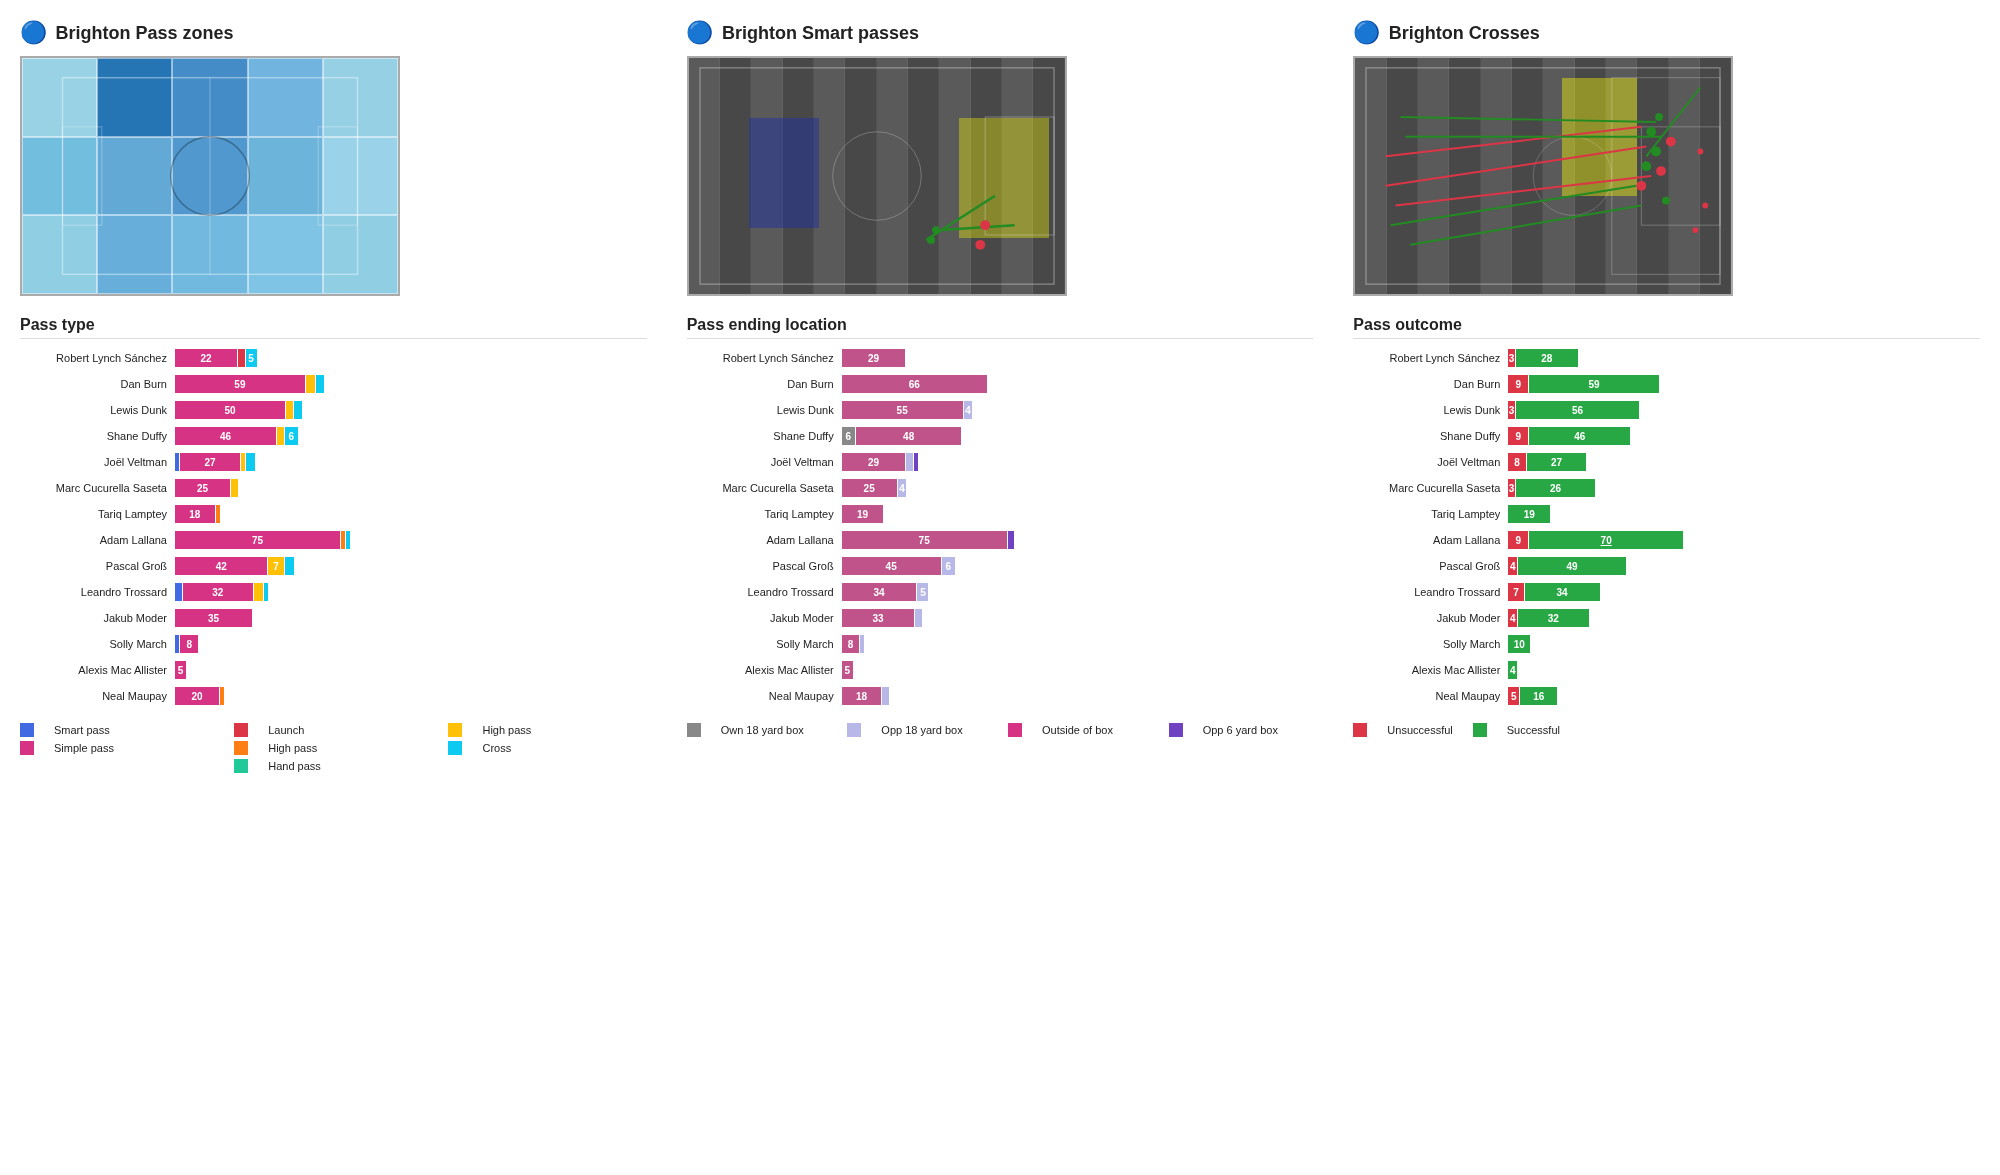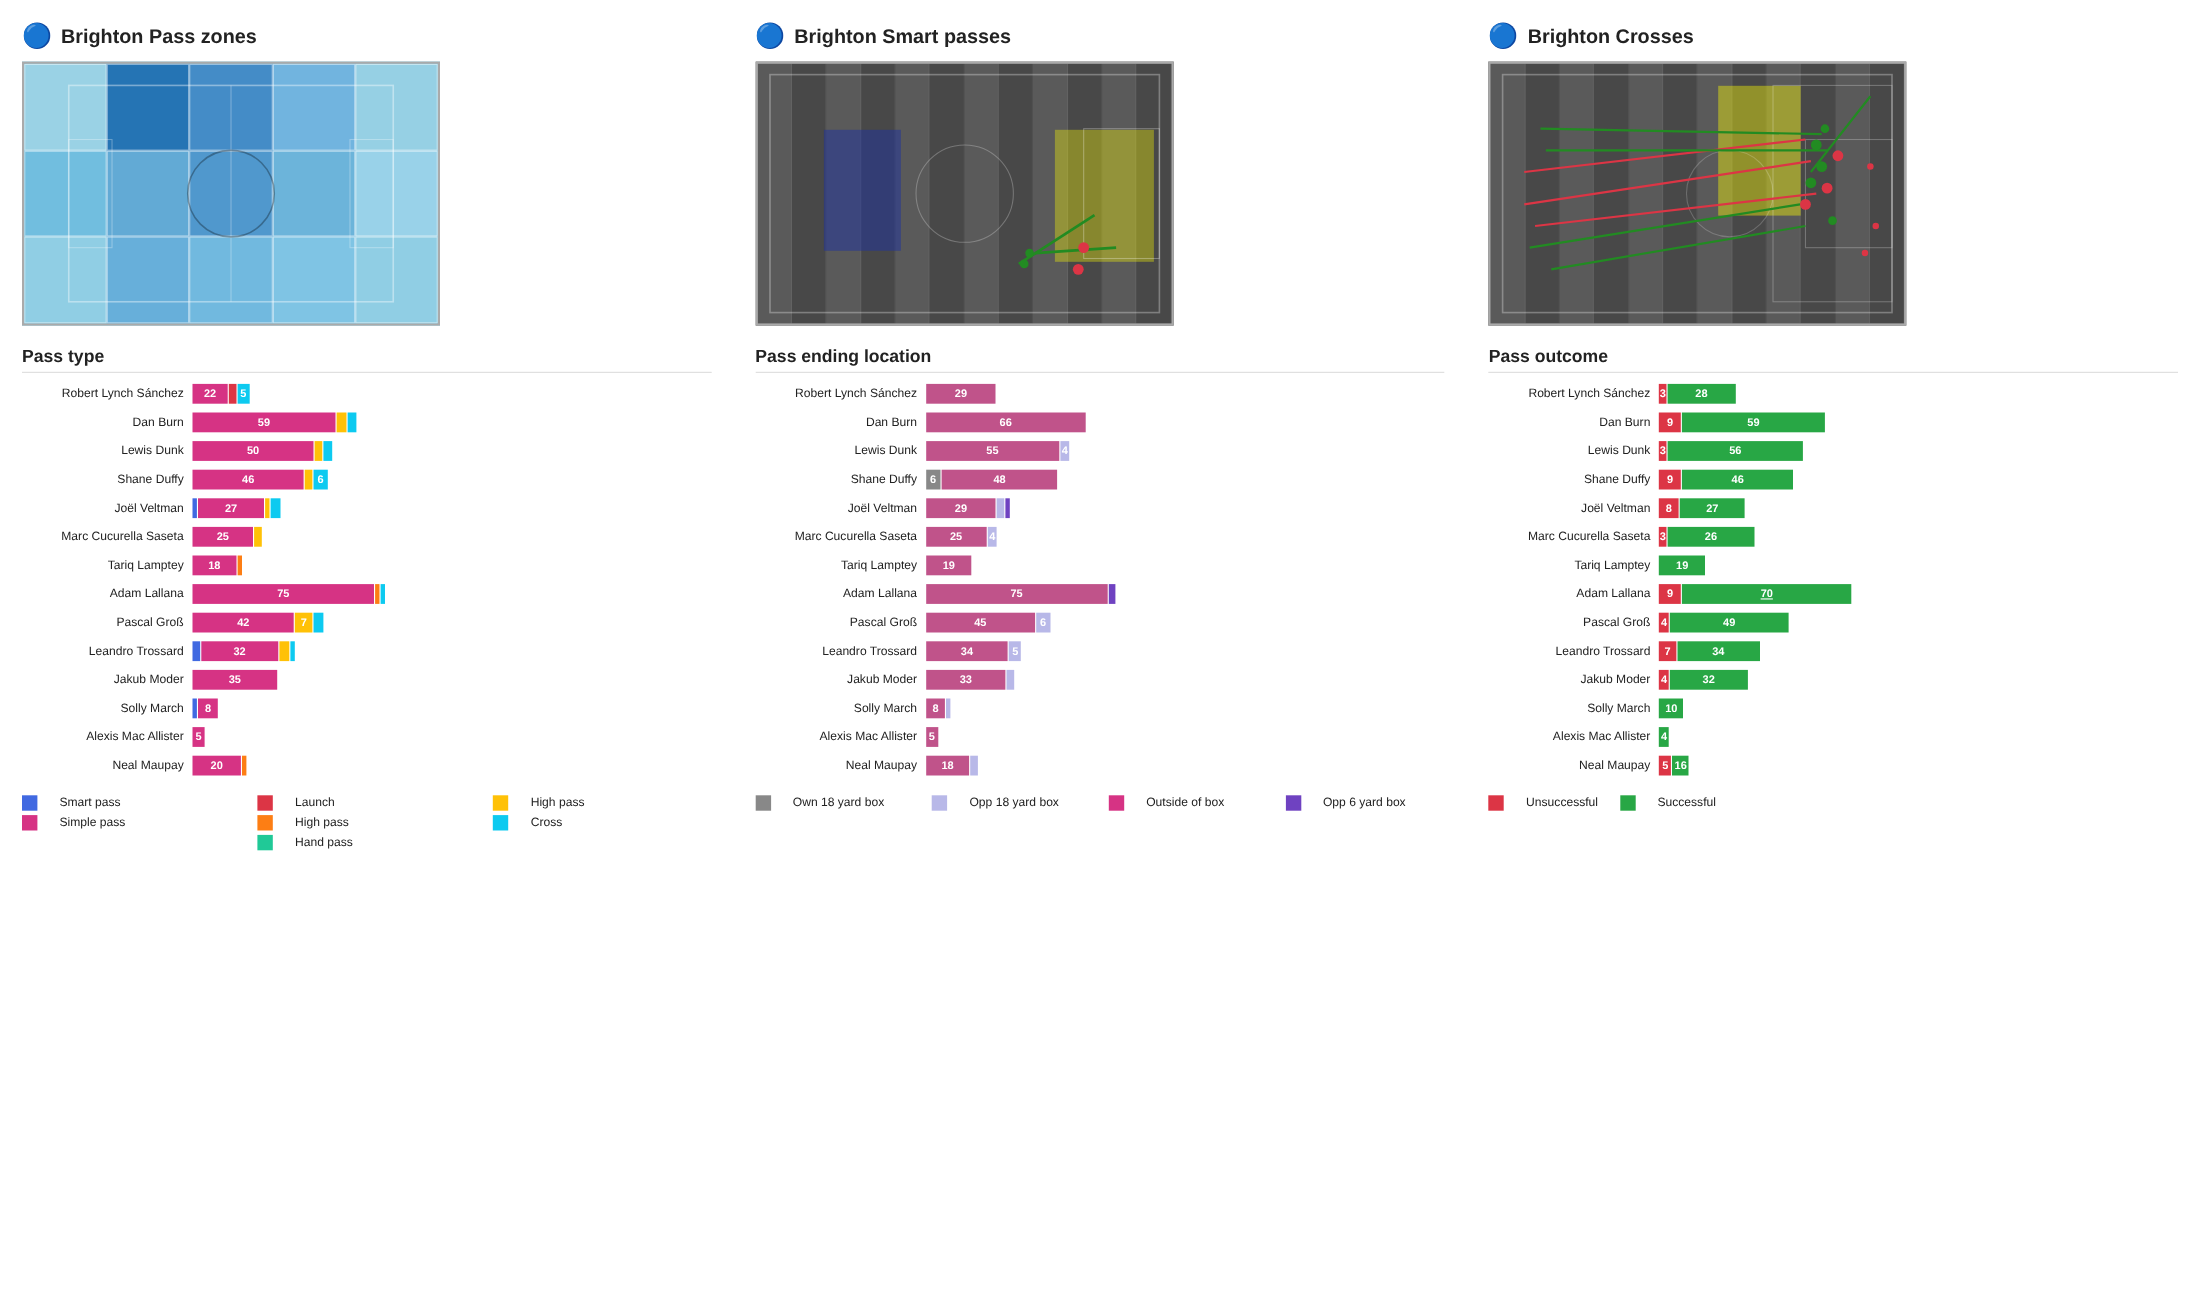--- a/index.html
+++ b/index.html
@@ -199,21 +199,21 @@
   </div>
 
   <div class="charts-row">
 
     <div class="chart-section">
       <div class="chart-title">Pass type</div>
       <div id="pass-type-chart">
           <div class="player-row">
             <div class="player-name">Robert Lynch Sánchez</div>
             <div class="bars">
-              <div class="bar bar-pink" style="width: 32px;">22</div>
+              <div class="bar bar-pink" style="width: 62px;">22</div>
               <div class="bar bar-red" style="width: 6.6px;"></div>
               <div class="bar bar-cyan" style="width: 11px;">5</div>
             </div>
           </div>
           <div class="player-row">
             <div class="player-name">Dan Burn</div>
             <div class="bars">
               <div class="bar bar-pink" style="width: 129.8px;">59</div>
               <div class="bar bar-yellow" style="width: 8.8px;"></div>
               <div class="bar bar-cyan" style="width: 8.8px;"></div>
@@ -501,21 +501,21 @@
           <div class="player-row">
             <div class="player-name">Alexis Mac Allister</div>
             <div class="bars">
               <div class="bar bar-green" style="width: 8.8px;">4</div>
             </div>
           </div>
           <div class="player-row">
             <div class="player-name">Neal Maupay</div>
             <div class="bars">
               <div class="bar bar-red" style="width: 11px;">5</div>
-              <div class="bar bar-green" style="width: 15px;">16</div>
+              <div class="bar bar-green" style="width: 37px;">16</div>
             </div>
           </div>
         </div>
     </div>
   </div>
 
   <div style="display:flex; gap:40px; margin-top:12px; align-items:flex-start;">
 
     <div style="flex:1;">
       <div style="display:grid; grid-template-columns: 1fr 1fr 1fr; gap:4px 16px;">

